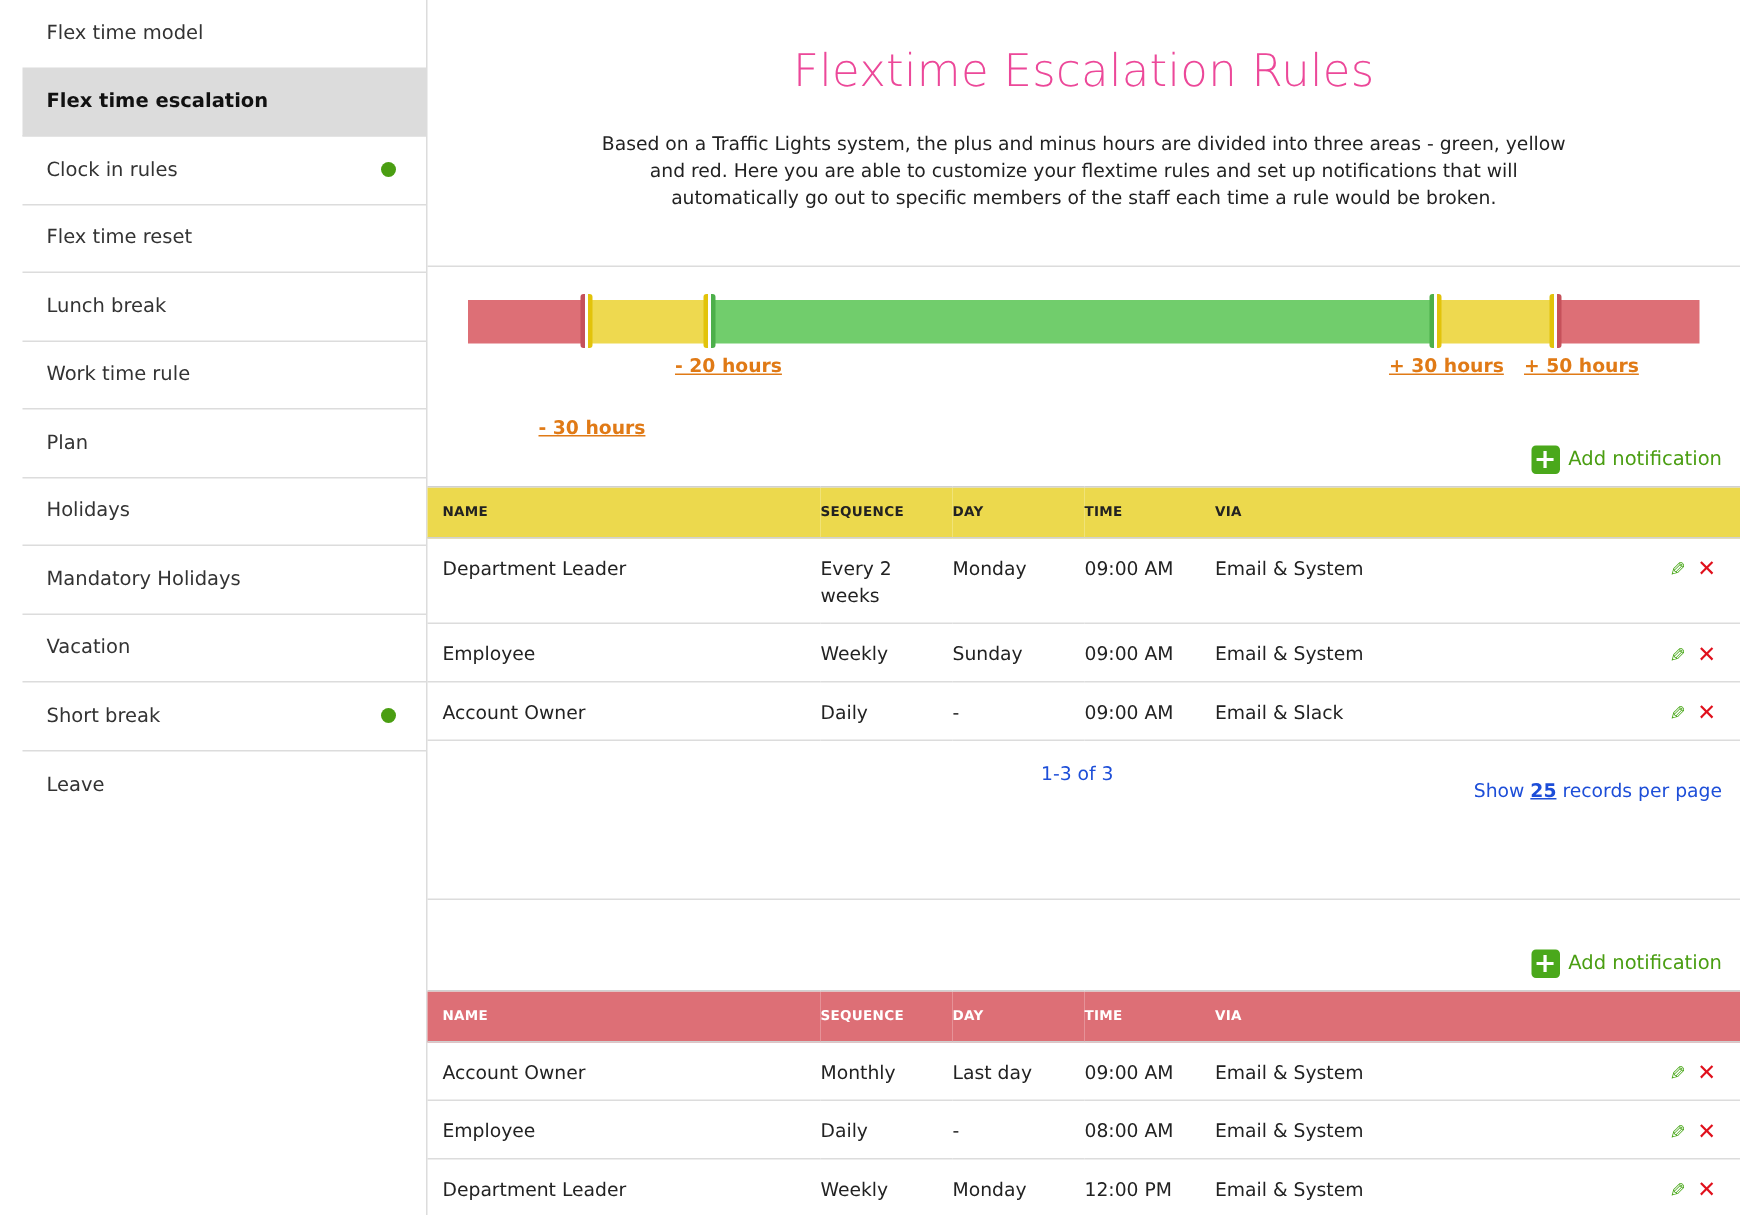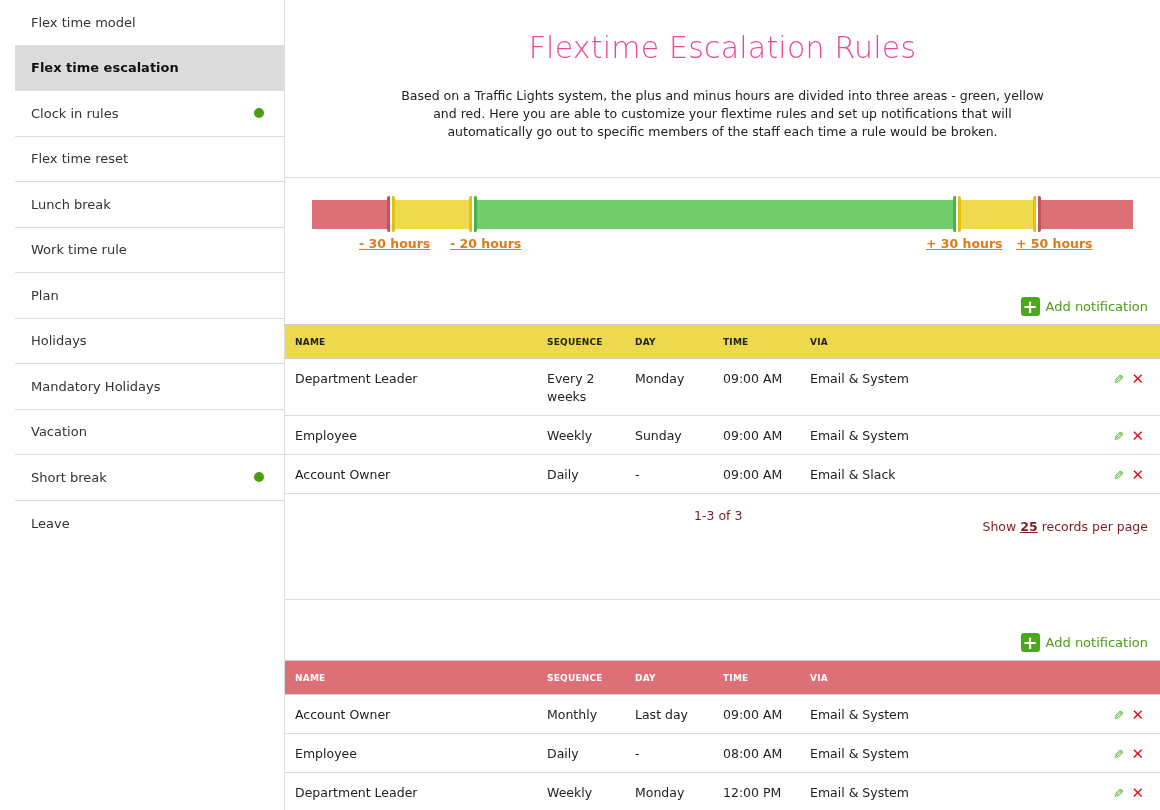--- a/index.html
+++ b/index.html
@@ -50,21 +50,21 @@
   tr.row.tall { height: 57px; }
   .c-name { width: 262px; padding-left: 10px; }
   .c-seq { width: 88px; }
   .c-day { width: 88px; }
   .c-time { width: 87px; }
   .c-via { width: 200px; }
   .c-act { text-align: right; padding-right: 16px; }
   .edit { color: #4aa81b; cursor: pointer; font-size: 13px; margin-right: 8px; display: inline-block; transform: scaleX(-1); }
   .del { color: #e0101c; cursor: pointer; font-size: 15px; font-weight: bold; }
 
-  .pager { height: 44px; position: relative; font-size: 12.5px; color: #7f1d1d; }
+  .pager { height: 44px; position: relative; font-size: 12.5px; color: #1d4ed8; }
   .pager .count { position: absolute; left: 409px; top: 14px; }
   .pager .per { position: absolute; right: 12px; top: 14px; margin-top: 11px; }
   .pager .per b { text-decoration: underline; cursor: pointer; }
   .sep { height: 62px; border-bottom: 1px solid #dcdcdc; }
   .sep2 { height: 24px; }
 </style>
 </head>
 <body>
 
 <nav class="sidebar">
@@ -139,21 +139,21 @@
         <div class="l" style="background:#4caf4a"></div>
         <div class="r" style="background:#e2c30a"></div>
         <div class="c"></div>
       </div>
     <div class="marker" style="left:748px;">
         <div class="l" style="background:#e2c30a"></div>
         <div class="r" style="background:#c5515b"></div>
         <div class="c"></div>
       </div>
 
-    <a class="hours" style="left:74px;">- 30 hours</a>
+    <a class="hours" style="left:74px;margin-top:41px;">- 30 hours</a>
     <a class="hours" style="left:165px;">- 20 hours</a>
     <a class="hours" style="left:641px;">+ 30 hours</a>
     <a class="hours" style="left:731px;">+ 50 hours</a>
   </div>
 
   <div class="add-row">
     <div class="add-btn">
       <span class="plus">+</span>
       <span>Add notification</span>
     </div>

